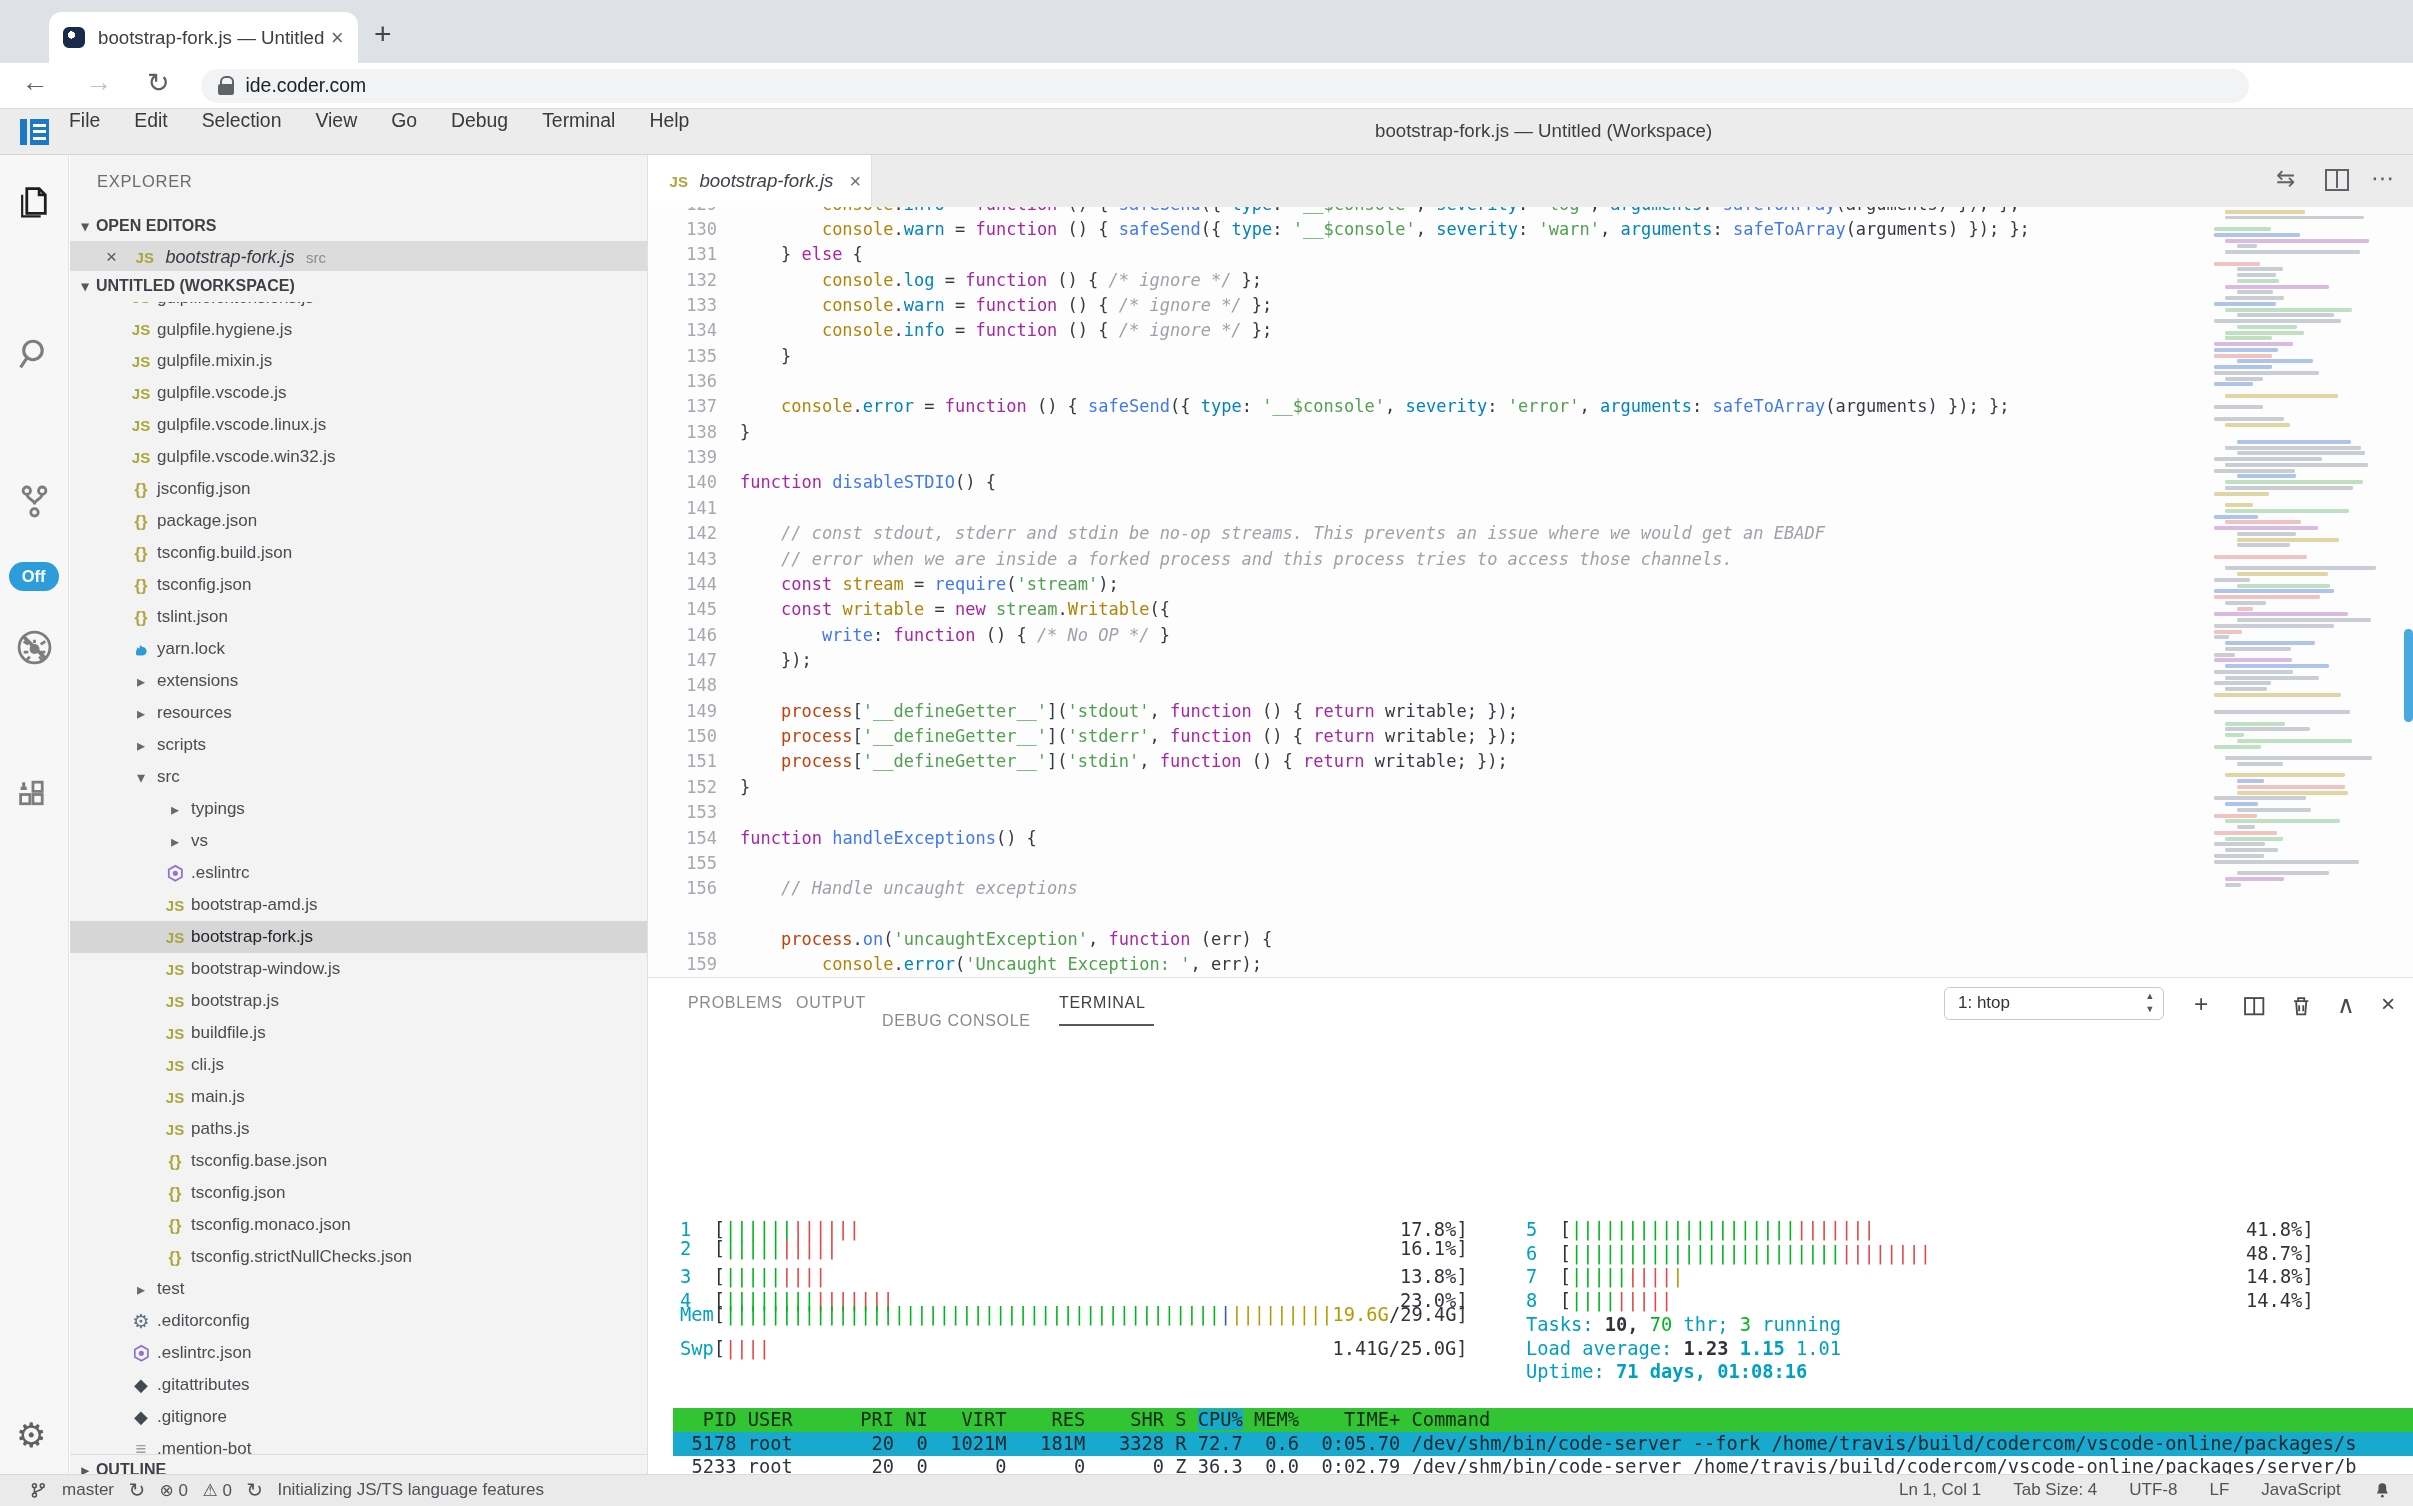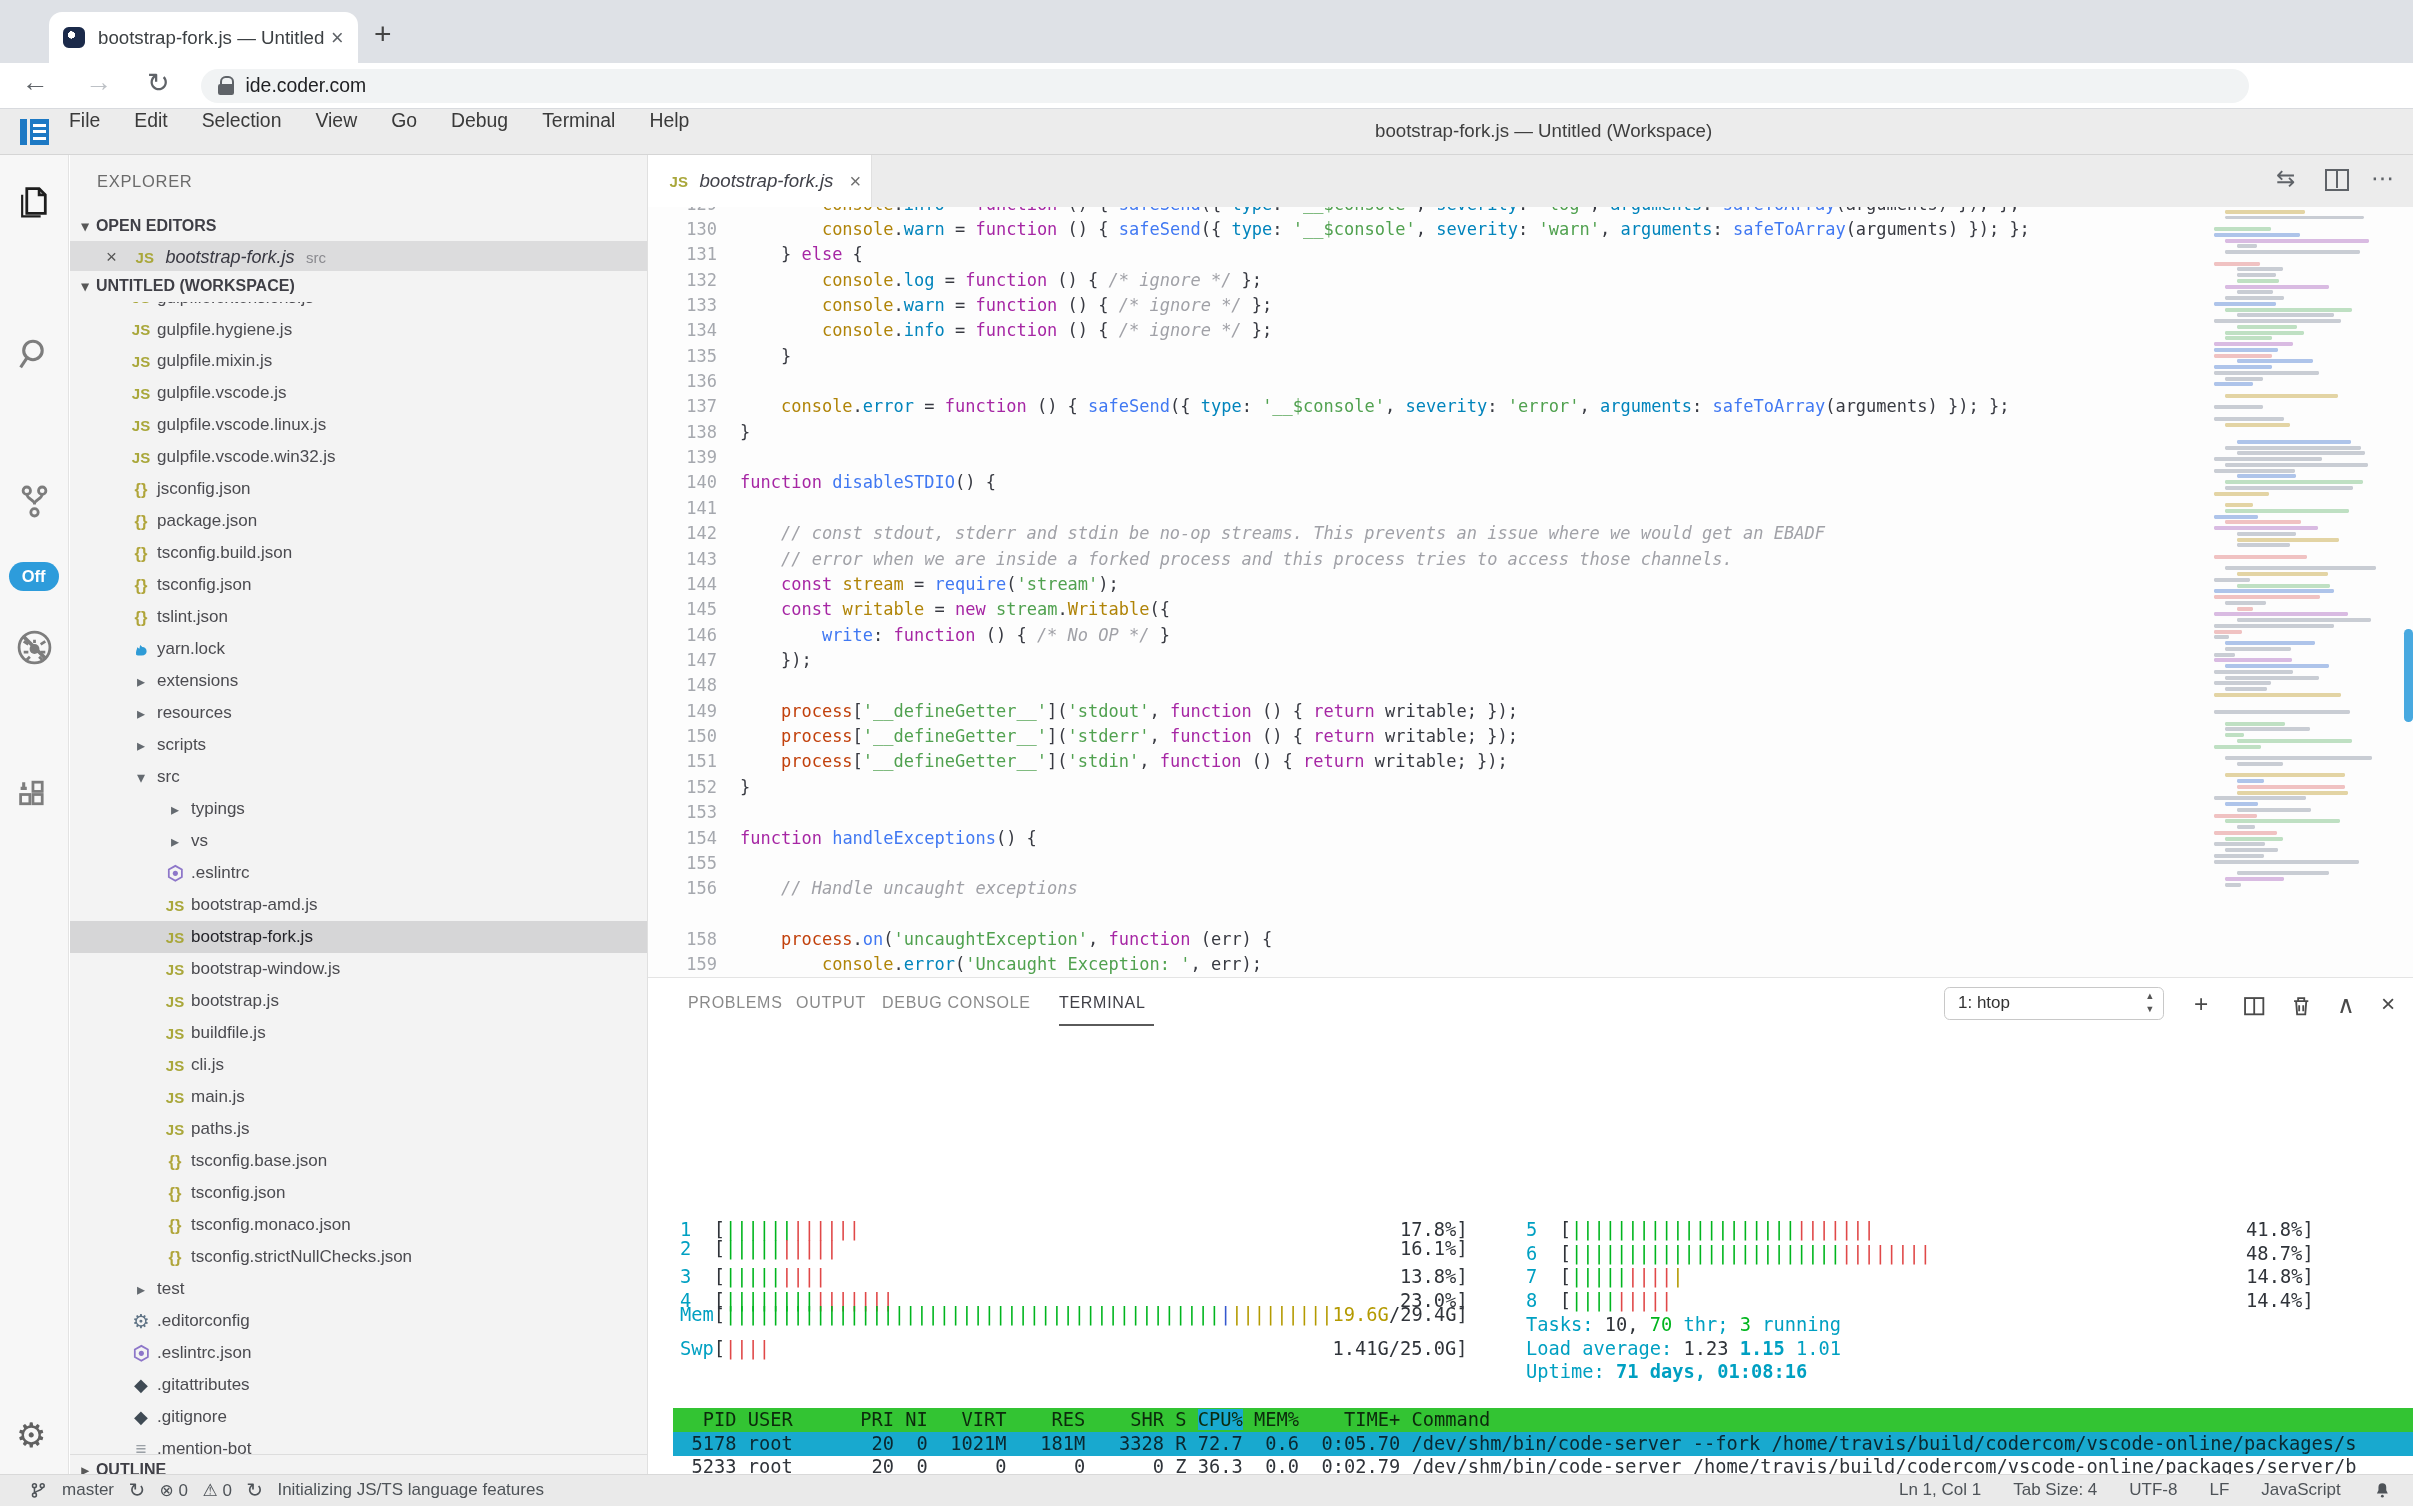--- a/index.html
+++ b/index.html
@@ -95,21 +95,21 @@
   .panel-tab.active { color:#3f3f46; }
   #panel-underline { position:absolute; left:411px; top:46px; width:95px; height:2.2px; background:#5a5a5a; }
   #term-select { position:absolute; left:1296px; top:8.6px; width:220px; height:33px; background:#fff; border:1.4px solid #c8c8c8; border-radius:5.7px; display:flex; align-items:center; font-size:17px; color:#333; padding-left:13px; }
   #term-select .arrows { position:absolute; right:8.6px; top:2.9px; font-size:9.3px; color:#555; line-height:1.3; text-align:center; }
   .panel-ico { position:absolute; top:11.5px; font-size:24.4px; color:#4a4a4a; }
   .panel-ico svg { width:24.4px; height:24.4px; }
 
   #term { position:absolute; left:0; top:0; width:1765px; height:497px; font-family:"DejaVu Sans Mono", monospace; font-size:18.7px; }
   .term-line { position:absolute; white-space:pre; height:24px; line-height:24px; }
   .seg-t{color:#30343a}.seg-c{color:#00a0c2}.seg-cb{color:#00a0c2;font-weight:bold}
-  .seg-b{color:#30343a;font-weight:normal}.seg-g{color:#00b51e}.seg-r{color:#e04848}
+  .seg-b{color:#30343a;font-weight:bold}.seg-g{color:#00b51e}.seg-r{color:#e04848}
   .seg-y{color:#b49a00}.seg-bl{color:#3558cf}
   .seg-h{color:#0c2a0c}.seg-hs{background:#18a9cf;color:#0c2a0c}
   #htop-table .term-line { left:25px; width:1740px; padding-left:7.2px; }
   .row-h { background:#33c433; }
   .row-sel { background:#18a9cf; }
   .row-sel span { color:#0b2830; }
 
   
   #statusbar { position:absolute; left:0; top:1474px; width:2413px; height:32px; background:#eaeaea; border-top:1.4px solid #d9d9d9; font-size:17px; color:#4e5358; }
   #sb-left { position:absolute; left:29px; top:0; height:30px; display:flex; align-items:center; gap:14.4px; }
@@ -639,21 +639,21 @@
         <div class="mm-bar" style="top: 667px; left: 14.4px; width: 59px; background: rgb(217, 187, 226);"></div>
         <div class="mm-bar" style="top: 673px; left: 14.4px; width: 15.7px; background: rgb(201, 205, 212);"></div>
       </div>
     <div id="scroll-handle"></div>
   </div>
 
   <div id="panel">
     <div id="panel-tabs">
         <span class="panel-tab" style="left: 40px;">PROBLEMS</span>
         <span class="panel-tab" style="left: 148px;">OUTPUT</span>
-        <span class="panel-tab" style="left: 234px;">DEBUG CONSOLE</span>
+        <span class="panel-tab" style="left: 234px; margin-top: 18px;">DEBUG CONSOLE</span>
         <span class="panel-tab active" style="left: 411px;">TERMINAL</span>
       </div>
     <div id="panel-underline"></div>
     <div id="term-select">
       <span>1: htop</span>
       <span class="arrows">▲<br>▼</span>
     </div>
     <span class="panel-ico" style="left:1546px;">+</span>
     <span class="panel-ico" style="left:1594px;top:16px;">
       <svg viewBox="0 0 24 24" fill="none" stroke="currentColor" stroke-width="1.8">

